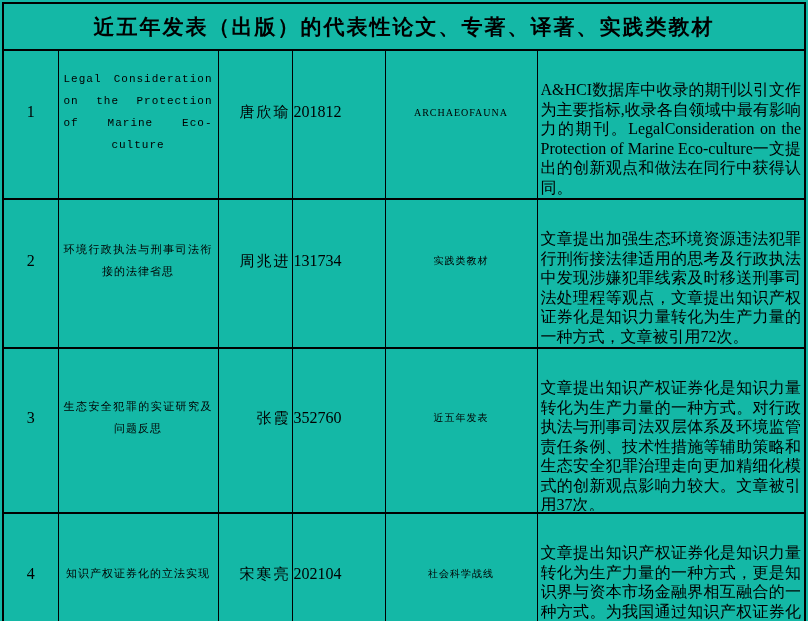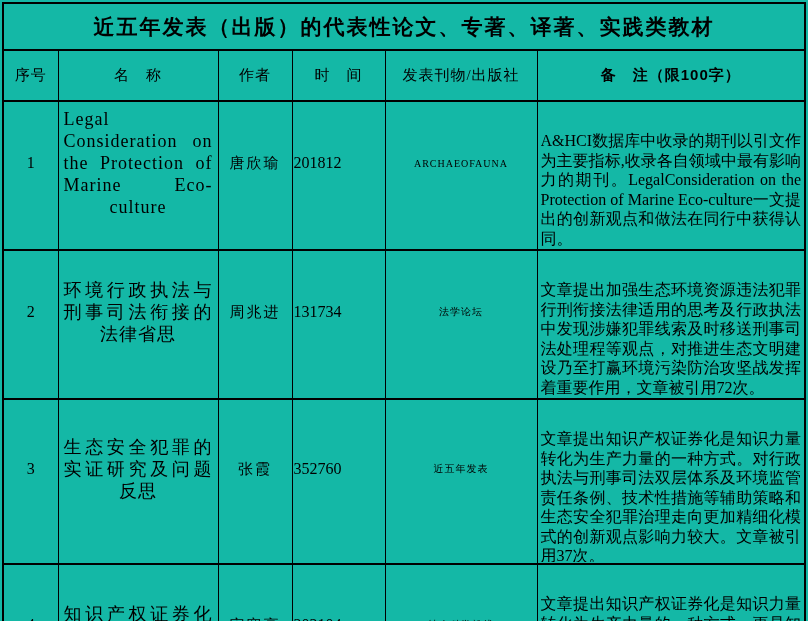--- a/index.html
+++ b/index.html
@@ -58,34 +58,34 @@
   #rows tr:nth-child(3) .txt { max-height: 133px; }
   #rows tr:nth-child(4) .txt { max-height: 115px; }
 
   td.c-no {
     font-size: 16px;
     text-align: center;
     vertical-align: middle;
     padding-bottom: 26px;
   }
   td.c-name {
-    font-size: 18px;
+    font-size: 11px;
     line-height: 22px;
     letter-spacing: 1px;
     text-align: justify;
     text-align-last: center;
     vertical-align: middle;
     padding: 2px 5px 28px 5px;
-    font-family: Liberation Serif, serif;
+    font-family: Liberation Mono, monospace;
     margin-left: 30px;
   }
   td.c-author {
     font-size: 15px;
     letter-spacing: 2px;
-    text-align: center;
+    text-align: right;
     vertical-align: middle;
     padding-bottom: 26px;
   }
   td.c-time {
     font-size: 16px;
     text-align: left;
     vertical-align: middle;
     padding-bottom: 26px;
   }
   td.c-pub {
@@ -117,48 +117,40 @@
       <col style="width:160px">
       <col style="width:74px">
       <col style="width:93px">
       <col style="width:152px">
       <col style="width:268px">
     </colgroup>
     <thead>
       <tr class="title-row">
         <th colspan="6">近五年发表（出版）的代表性论文、专著、译著、实践类教材</th>
       </tr>
-      <tr class="header-row">
-        <th>序号</th>
-        <th>名　称</th>
-        <th>作者</th>
-        <th>时　间</th>
-        <th>发表刊物/出版社</th>
-        <th class="hdr-remark">备　注（限100字）</th>
-      </tr>
     </thead>
     <tbody id="rows">
         <tr>
     <td class="c-no">1</td>
     <td class="c-name">Legal Consideration on the Protection of Marine Eco-culture</td>
     <td class="c-author">唐欣瑜</td>
     <td class="c-time">201812</td>
     <td class="c-pub">ARCHAEOFAUNA</td>
     <td class="c-remark">
       <div class="txt">A&amp;HCI数据库中收录的期刊以引文作为主要指标,收录各自领域中最有影响力的期刊。LegalConsideration on the Protection of Marine Eco-culture一文提出的创新观点和做法在同行中获得认同。</div>
     </td>
   </tr>
         <tr>
     <td class="c-no">2</td>
     <td class="c-name">环境行政执法与刑事司法衔接的法律省思</td>
     <td class="c-author">周兆进</td>
     <td class="c-time">131734</td>
-    <td class="c-pub">法学论坛</td>
+    <td class="c-pub">实践类教材</td>
     <td class="c-remark">
-      <div class="txt">文章提出加强生态环境资源违法犯罪行刑衔接法律适用的思考及行政执法中发现涉嫌犯罪线索及时移送刑事司法处理程等观点，对推进生态文明建设乃至打赢环境污染防治攻坚战发挥着重要作用，文章被引用72次。</div>
+      <div class="txt">文章提出加强生态环境资源违法犯罪行刑衔接法律适用的思考及行政执法中发现涉嫌犯罪线索及时移送刑事司法处理程等观点，文章提出知识产权证券化是知识力量转化为生产力量的一种方式，文章被引用72次。</div>
     </td>
   </tr>
         <tr>
     <td class="c-no">3</td>
     <td class="c-name">生态安全犯罪的实证研究及问题反思</td>
     <td class="c-author">张霞</td>
     <td class="c-time">352760</td>
     <td class="c-pub">近五年发表</td>
     <td class="c-remark">
       <div class="txt">文章提出知识产权证券化是知识力量转化为生产力量的一种方式。对行政执法与刑事司法双层体系及环境监管责任条例、技术性措施等辅助策略和生态安全犯罪治理走向更加精细化模式的创新观点影响力较大。文章被引用37次。</div>

